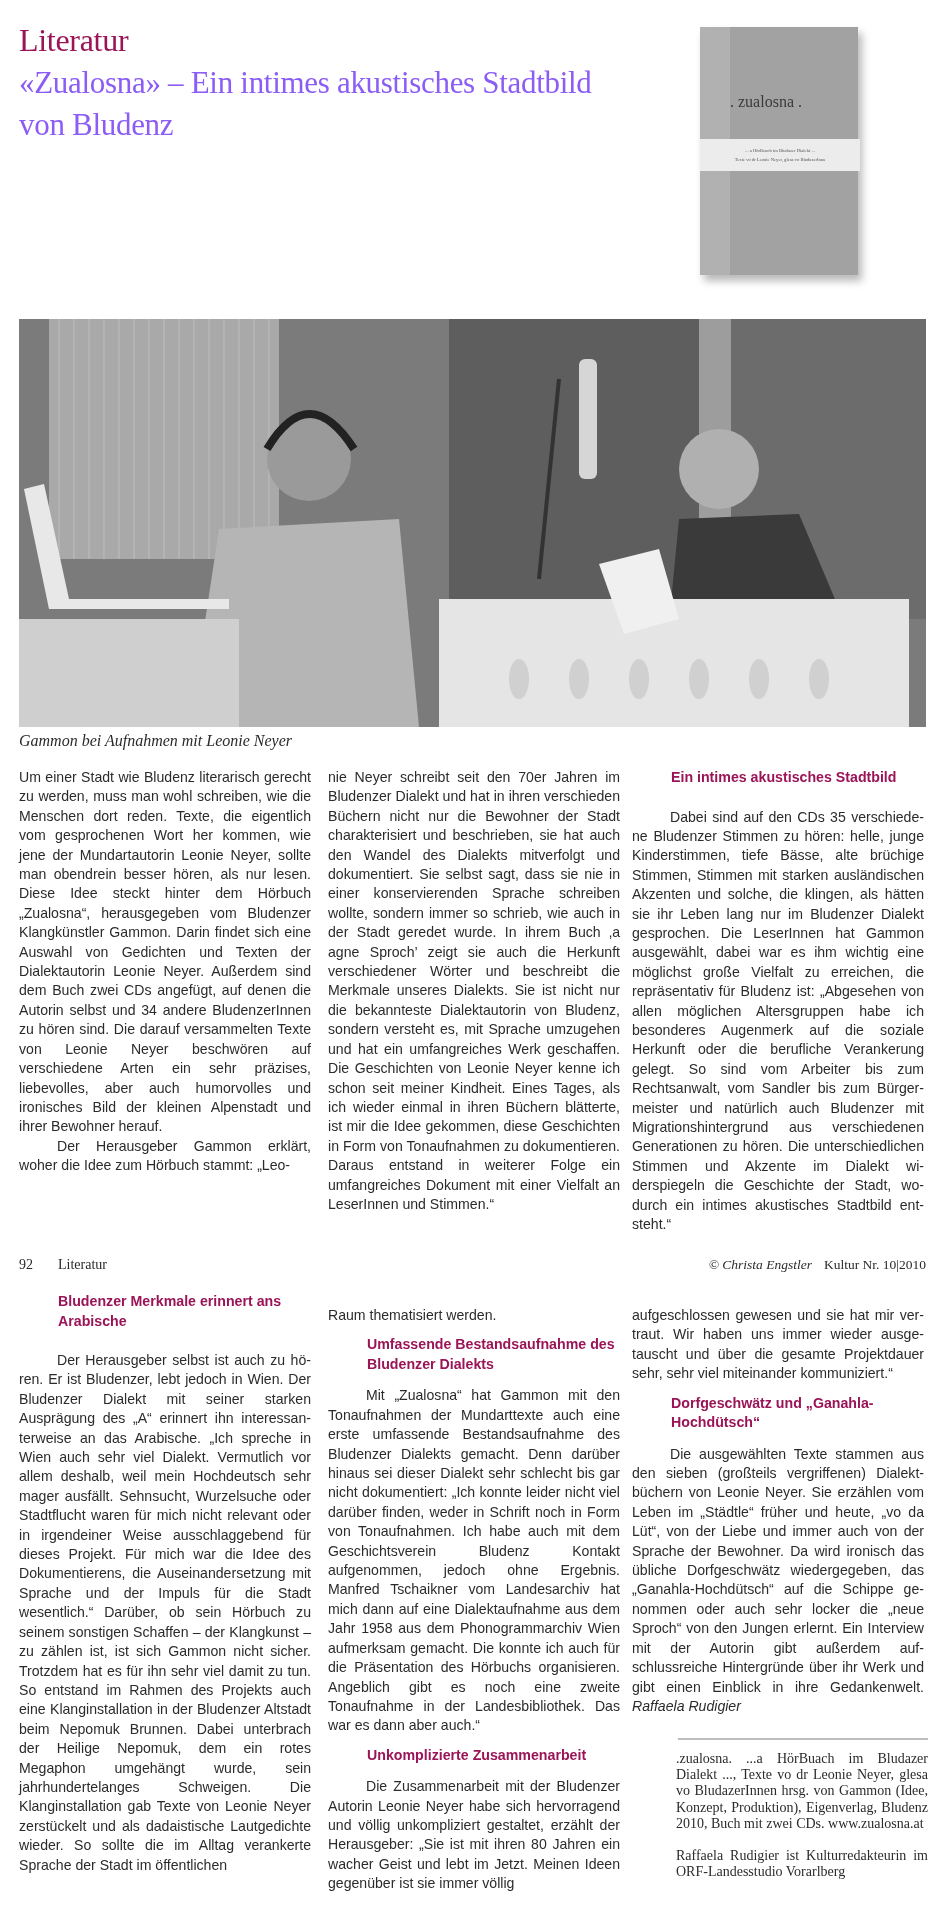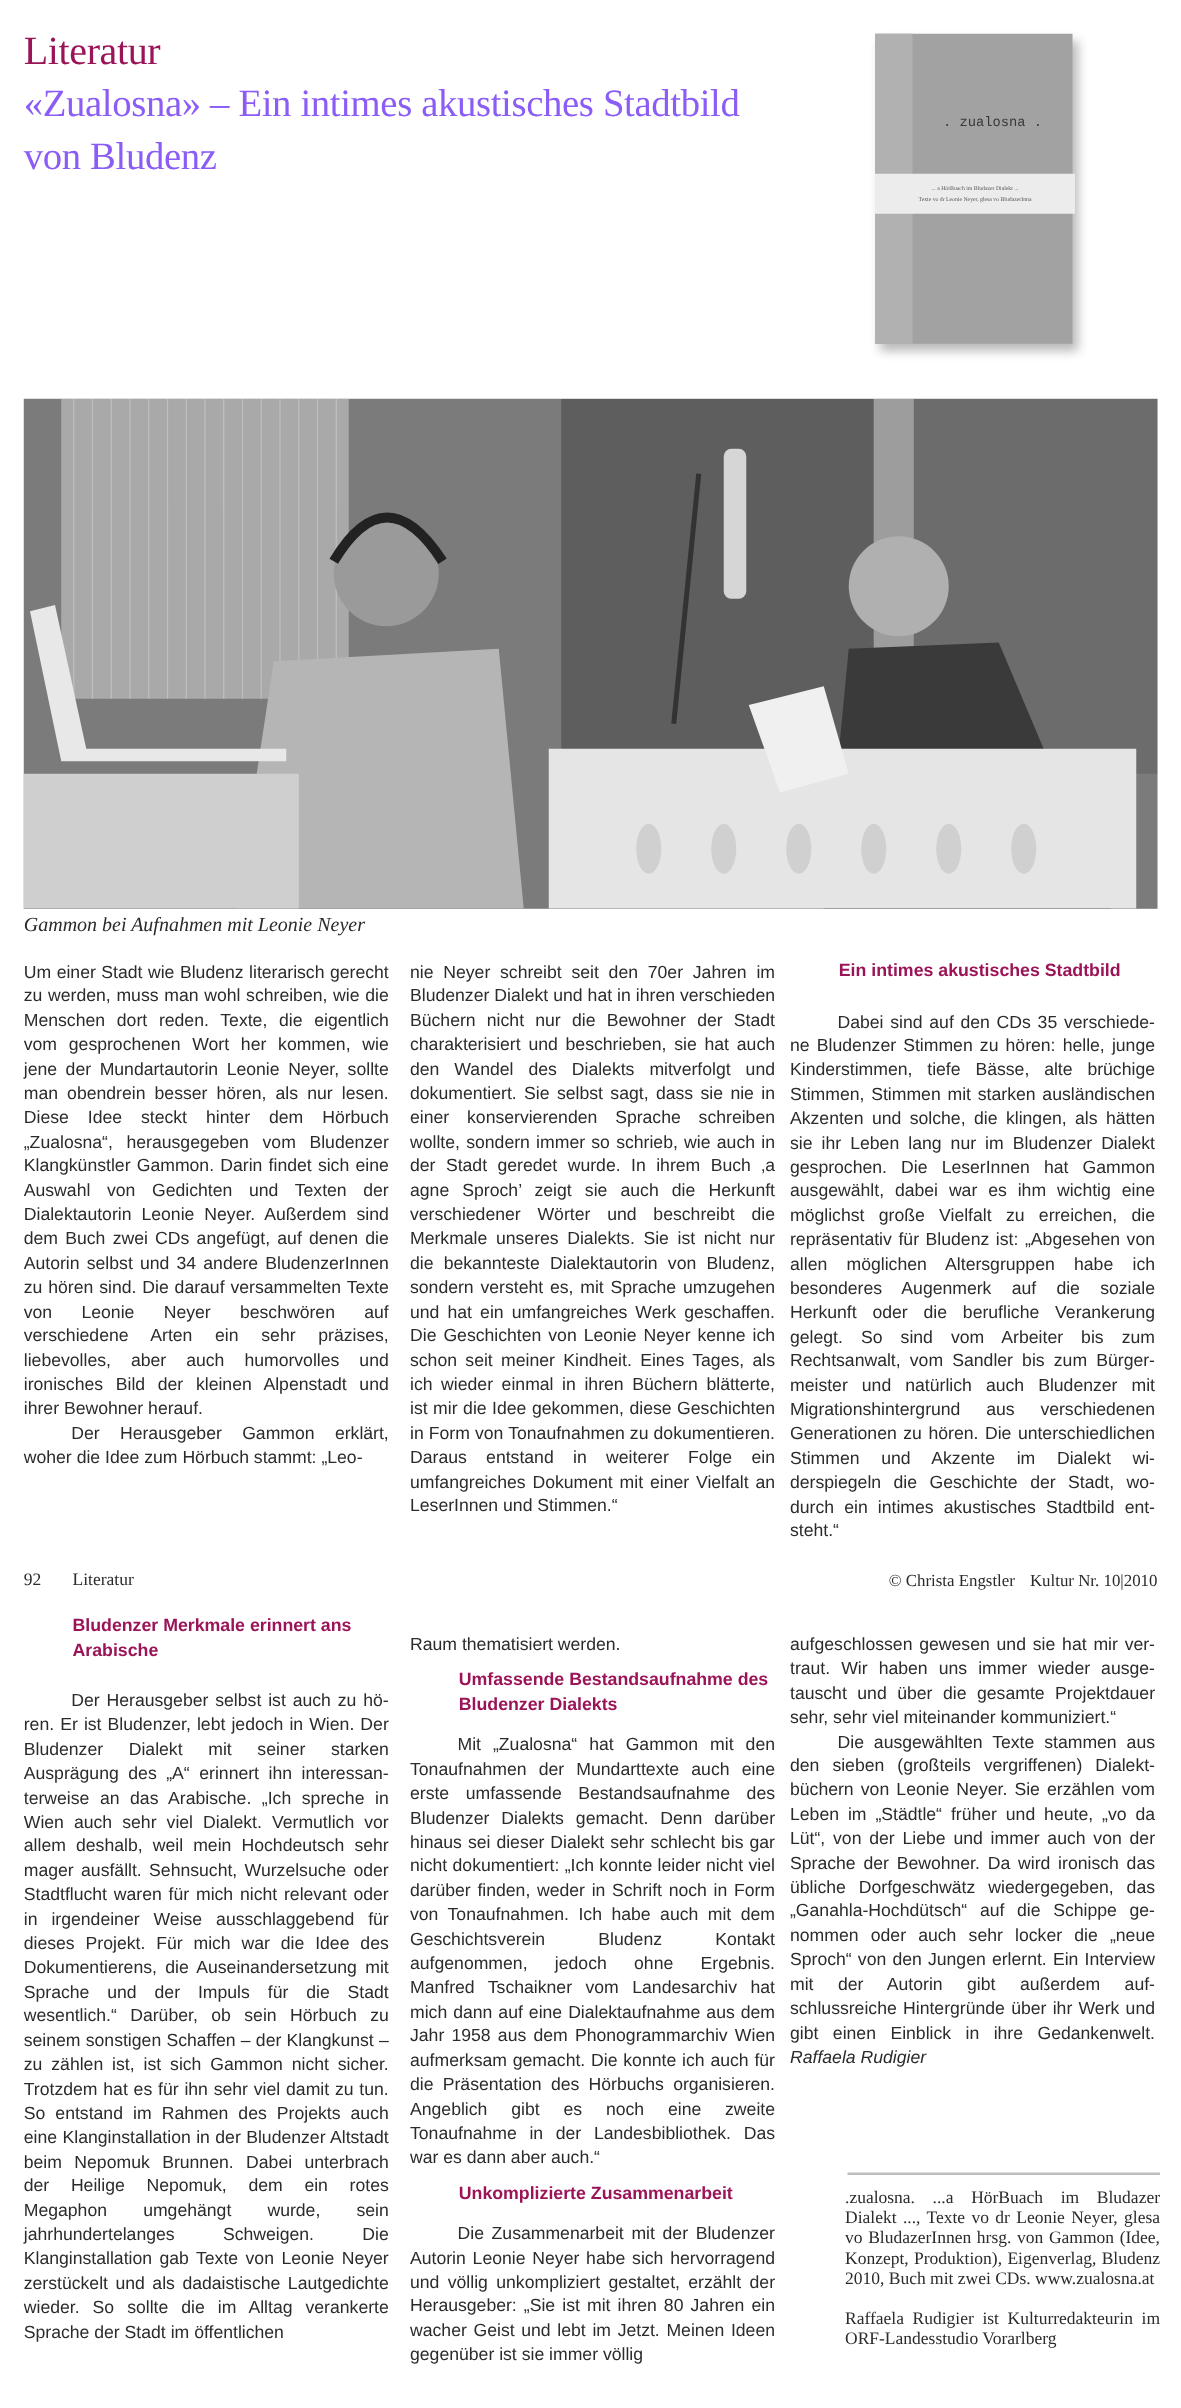--- a/index.html
+++ b/index.html
@@ -17,22 +17,22 @@
     left: 19px; top: 62px; width: 620px; font-size: 31px; line-height: 42px;
     color: #8b5cf6; font-family: "Liberation Serif", serif; letter-spacing: -0.3px;
   }
   
   .book {
     left: 700px; top: 27px; width: 158px; height: 248px;
     background: #a2a2a2; box-shadow: 4px 6px 8px rgba(0,0,0,0.28);
   }
   .book-spine { position: absolute; left: 0; top: 0; width: 30px; height: 100%; background: #b1b1b1; }
   .book-title {
-    position: absolute; left: 30px; right: 0; top: 66px; text-align: center;
-    font-size: 11px; color: #3a3a3a; font-family: Liberation Mono, monospace;
+    position: absolute; left: 30px; right: 0; top: 66px; text-align: left;
+    font-size: 16px; color: #3a3a3a; font-family: Liberation Serif, serif;
   }
   .book-band {
     position: absolute; left: 0; right: -2px; top: 112px; height: 32px; background: #ececec;
     text-align: center; font-size: 4.6px; color: #555; font-family: "Liberation Serif", serif;
     padding-top: 7px; box-sizing: border-box; line-height: 9px;
   }
   
   .photo {
     left: 19px; top: 319px; width: 907px; height: 408px; overflow: hidden;
     background: #8a8a8a;
@@ -48,21 +48,21 @@
   }
   .col p { margin: 0; }
   .col p.indent { text-indent: 38px; }
   .subhead {
     color: #9a1457; font-weight: bold; font-size: 14.2px; line-height: 19.5px;
     padding-left: 39px; margin: 10px 0 12px 0; text-align: left;
   }
   .footer-left { left: 19px; top: 1257px; font-size: 14px; font-family: "Liberation Serif", serif; color: #2a2a2a; }
   .footer-left .pno { display: inline-block; width: 39px; }
   .footer-right { right: 19px; top: 1257px; font-size: 13.5px; font-family: "Liberation Serif", serif; color: #2a2a2a; }
-  .footer-right .credit { margin-right: 12px; margin-top: 15px; }
+  .footer-right .credit { font-style: italic; margin-right: 12px; margin-top: 15px; }
   .infobox-rule { left: 678px; top: 1738px; width: 250px; height: 2px; background: #bdbdbd; }
   .infobox {
     left: 676px; top: 1751px; width: 252px; font-size: 14px; line-height: 16.2px;
     text-align: justify; font-family: "Liberation Serif", serif; color: #2b2b2b;
   }
   .infobox p { margin: 0 0 16px 0; }
   .italic { font-style: italic; }
 </style>
 </head>
 <body>
@@ -160,20 +160,21 @@
 </div>
 <div class="abs col" style="left:328px; top:1306px;">
   <p>Raum thematisiert werden.</p>
   <div class="subhead">Umfassende Bestandsaufnahme des Bludenzer Dialekts</div>
   <p class="indent">Mit „Zualosna“ hat Gammon mit den Tonaufnahmen der Mundarttexte auch eine erste umfassende Bestandsaufnahme des Bludenzer Dialekts gemacht. Denn darüber hinaus sei dieser Dialekt sehr schlecht bis gar nicht dokumentiert: „Ich konnte leider nicht viel darüber finden, weder in Schrift noch in Form von Tonaufnahmen. Ich habe auch mit dem Geschichtsverein Bludenz Kontakt aufgenommen, jedoch ohne Ergeb­nis. Manfred Tschaikner vom Landesarchiv hat mich dann auf eine Dialektaufnahme aus dem Jahr 1958 aus dem Phonogrammar­chiv Wien aufmerksam gemacht. Die konnte ich auch für die Präsentation des Hörbuchs organisieren. Angeblich gibt es noch eine zweite Tonaufnahme in der Landesbiblio­thek. Das war es dann aber auch.“</p>
   <div class="subhead">Unkomplizierte Zusammenarbeit</div>
   <p class="indent">Die Zusammenarbeit mit der Bluden­zer Autorin Leonie Neyer habe sich hervor­ragend und völlig unkompliziert gestaltet, erzählt der Herausgeber: „Sie ist mit ihren 80 Jahren ein wacher Geist und lebt im Jetzt. Meinen Ideen gegenüber ist sie immer völlig</p>
 </div>
 <div class="abs col" style="left:632px; top:1306px;">
   <p>aufgeschlossen gewesen und sie hat mir ver­traut. Wir haben uns immer wieder ausge­tauscht und über die gesamte Projektdauer sehr, sehr viel miteinander kommuniziert.“</p>
+  <div class="subhead">Dorfgeschwätz und „Ganahla-Hochdütsch“</div>
   <p class="indent"><span>Die ausgewählten Texte stammen aus den sieben (großteils vergriffenen) Dialekt­büchern von Leonie Neyer. Sie erzählen vom Leben im „Städtle“ früher und heute, „vo da Lüt“, von der Liebe und immer auch von der Sprache der Bewohner. Da wird ironisch das übliche Dorfgeschwätz wiedergegeben, das „Ganahla-Hochdütsch“ auf die Schippe ge­nommen oder auch sehr locker die „neue Sproch“ von den Jungen erlernt. Ein Inter­view mit der Autorin gibt außerdem auf­schlussreiche Hintergründe über ihr Werk und gibt einen Einblick in ihre Gedanken­welt.</span> <span class="italic">Raffaela Rudigier</span></p>
 </div>
 
 <div class="abs infobox-rule"></div>
 <div class="abs infobox">
   <p>.zualosna. ...a HörBuach im Bludazer Dialekt ..., Texte vo dr Leonie Neyer, glesa vo BludazerIn­nen hrsg. von Gammon (Idee, Konzept, Pro­duktion), Eigenverlag, Bludenz 2010, Buch mit zwei CDs. www.zualosna.at</p>
   <p>Raffaela Rudigier ist Kulturredakteurin im ORF-Landesstudio Vorarlberg</p>
 </div>
 
 </body></html>

